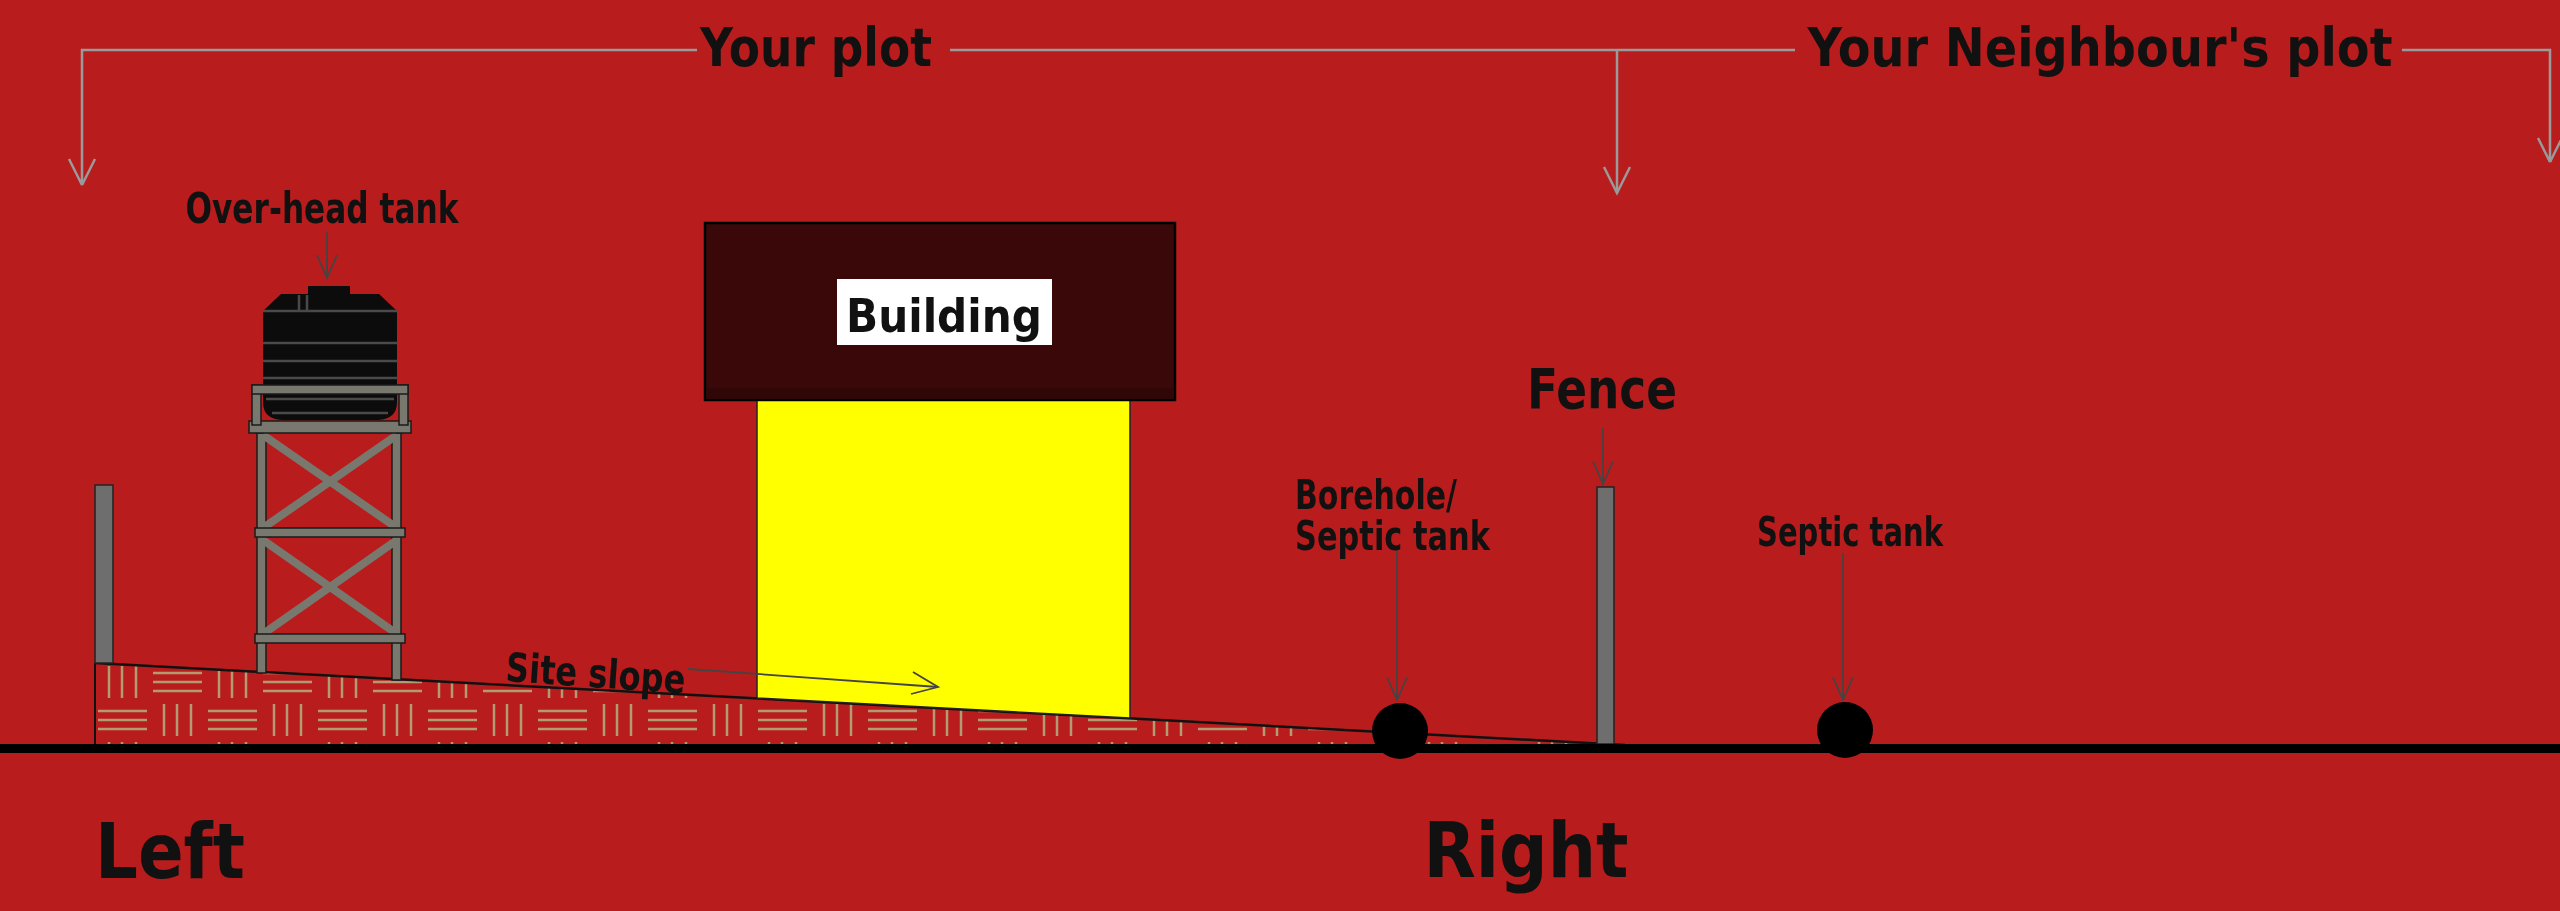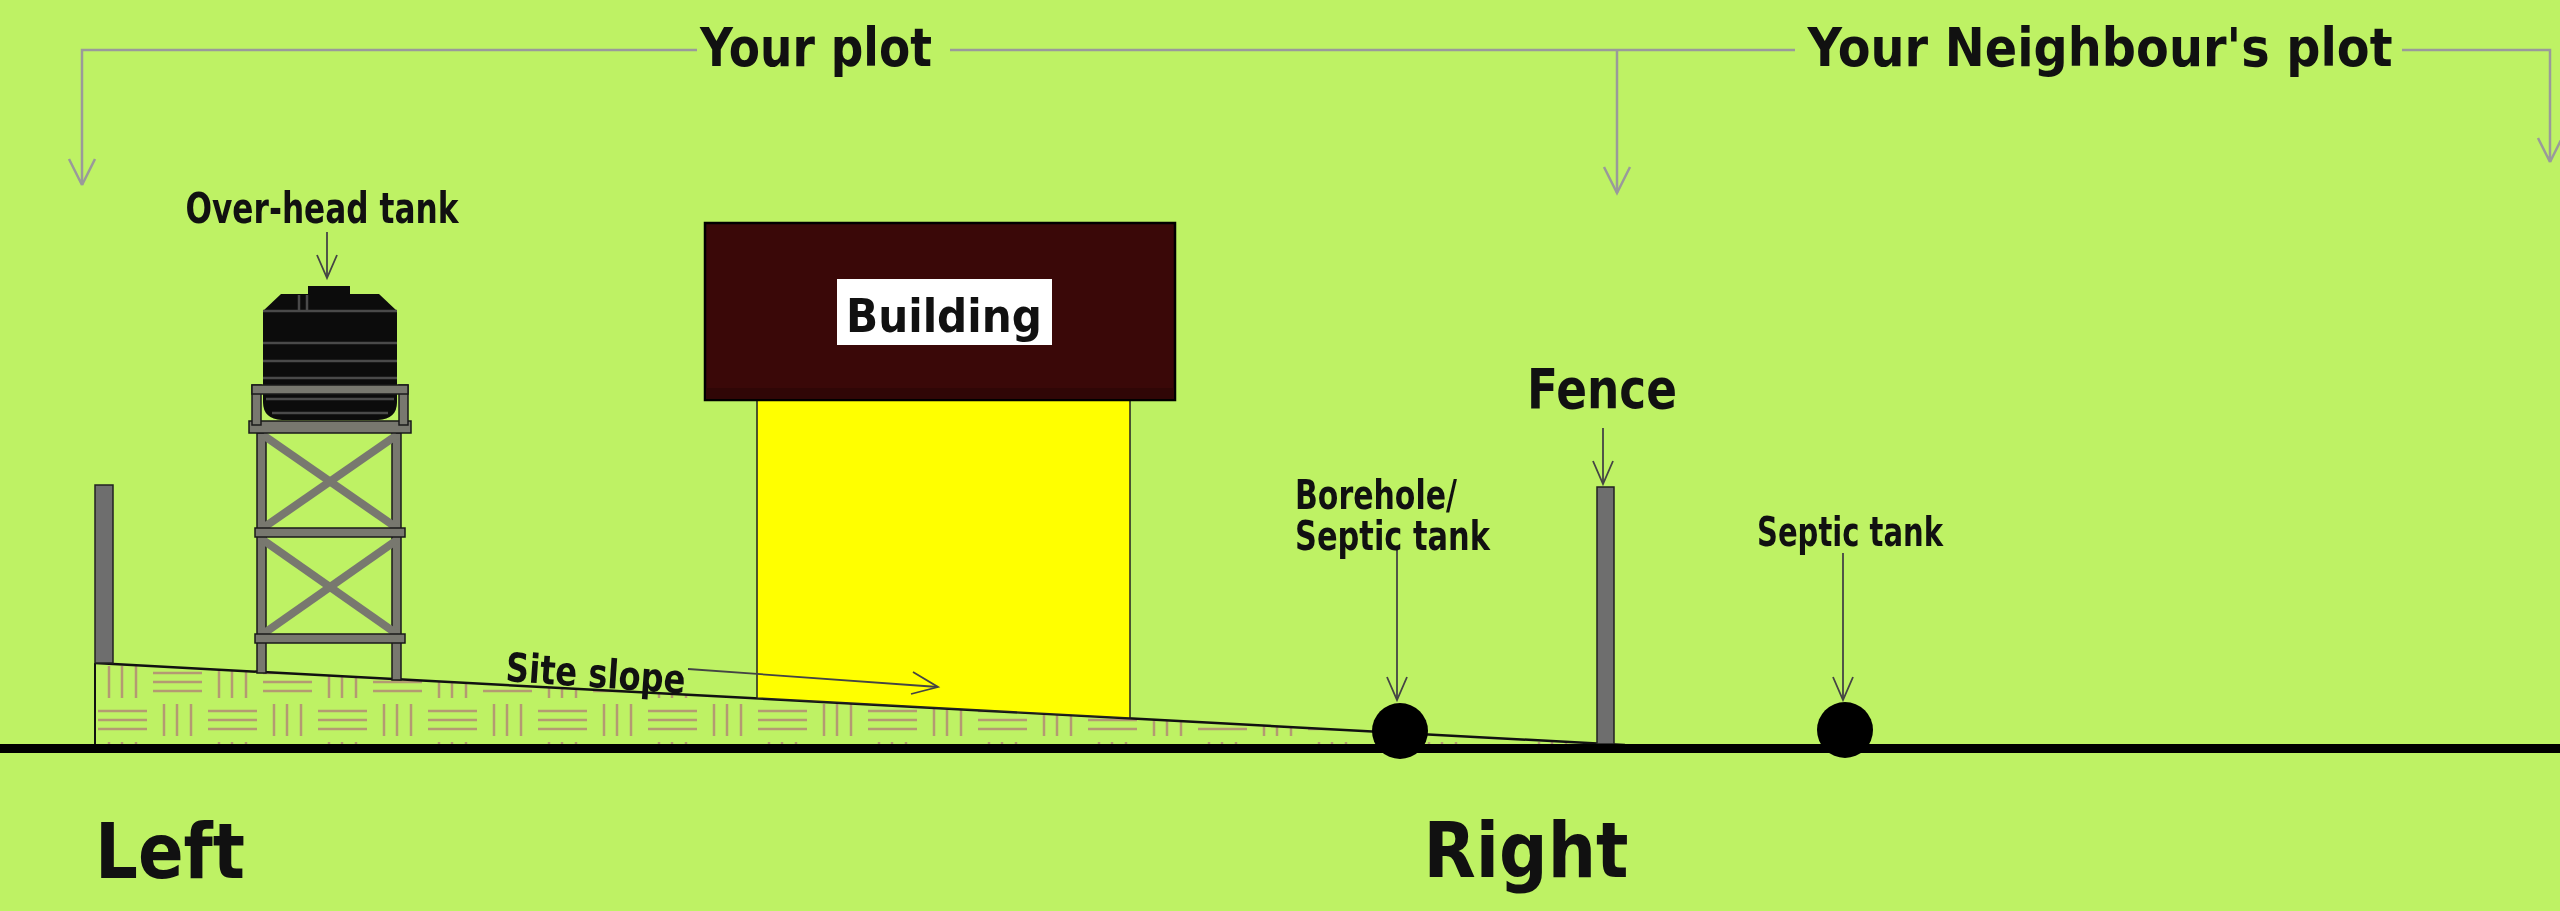--- a/index.html
+++ b/index.html
@@ -1,20 +1,20 @@
 <!DOCTYPE html>
 <html><head>
 <meta charset="utf-8">
 <style>
   html, body { margin: 0; padding: 0; background: #ffffff; }
   .stage {
     position: relative;
     width: 2560px;
     height: 911px;
-    background: #bef264;
+    background: #b91c1c;
     overflow: hidden;
     font-family: "DejaVu Sans", "Liberation Sans", sans-serif;
   }
   svg text {
     font-family: "DejaVu Sans", "Liberation Sans", sans-serif;
     font-weight: bold;
     fill: #111111;
   }
 </style>
 </head>

